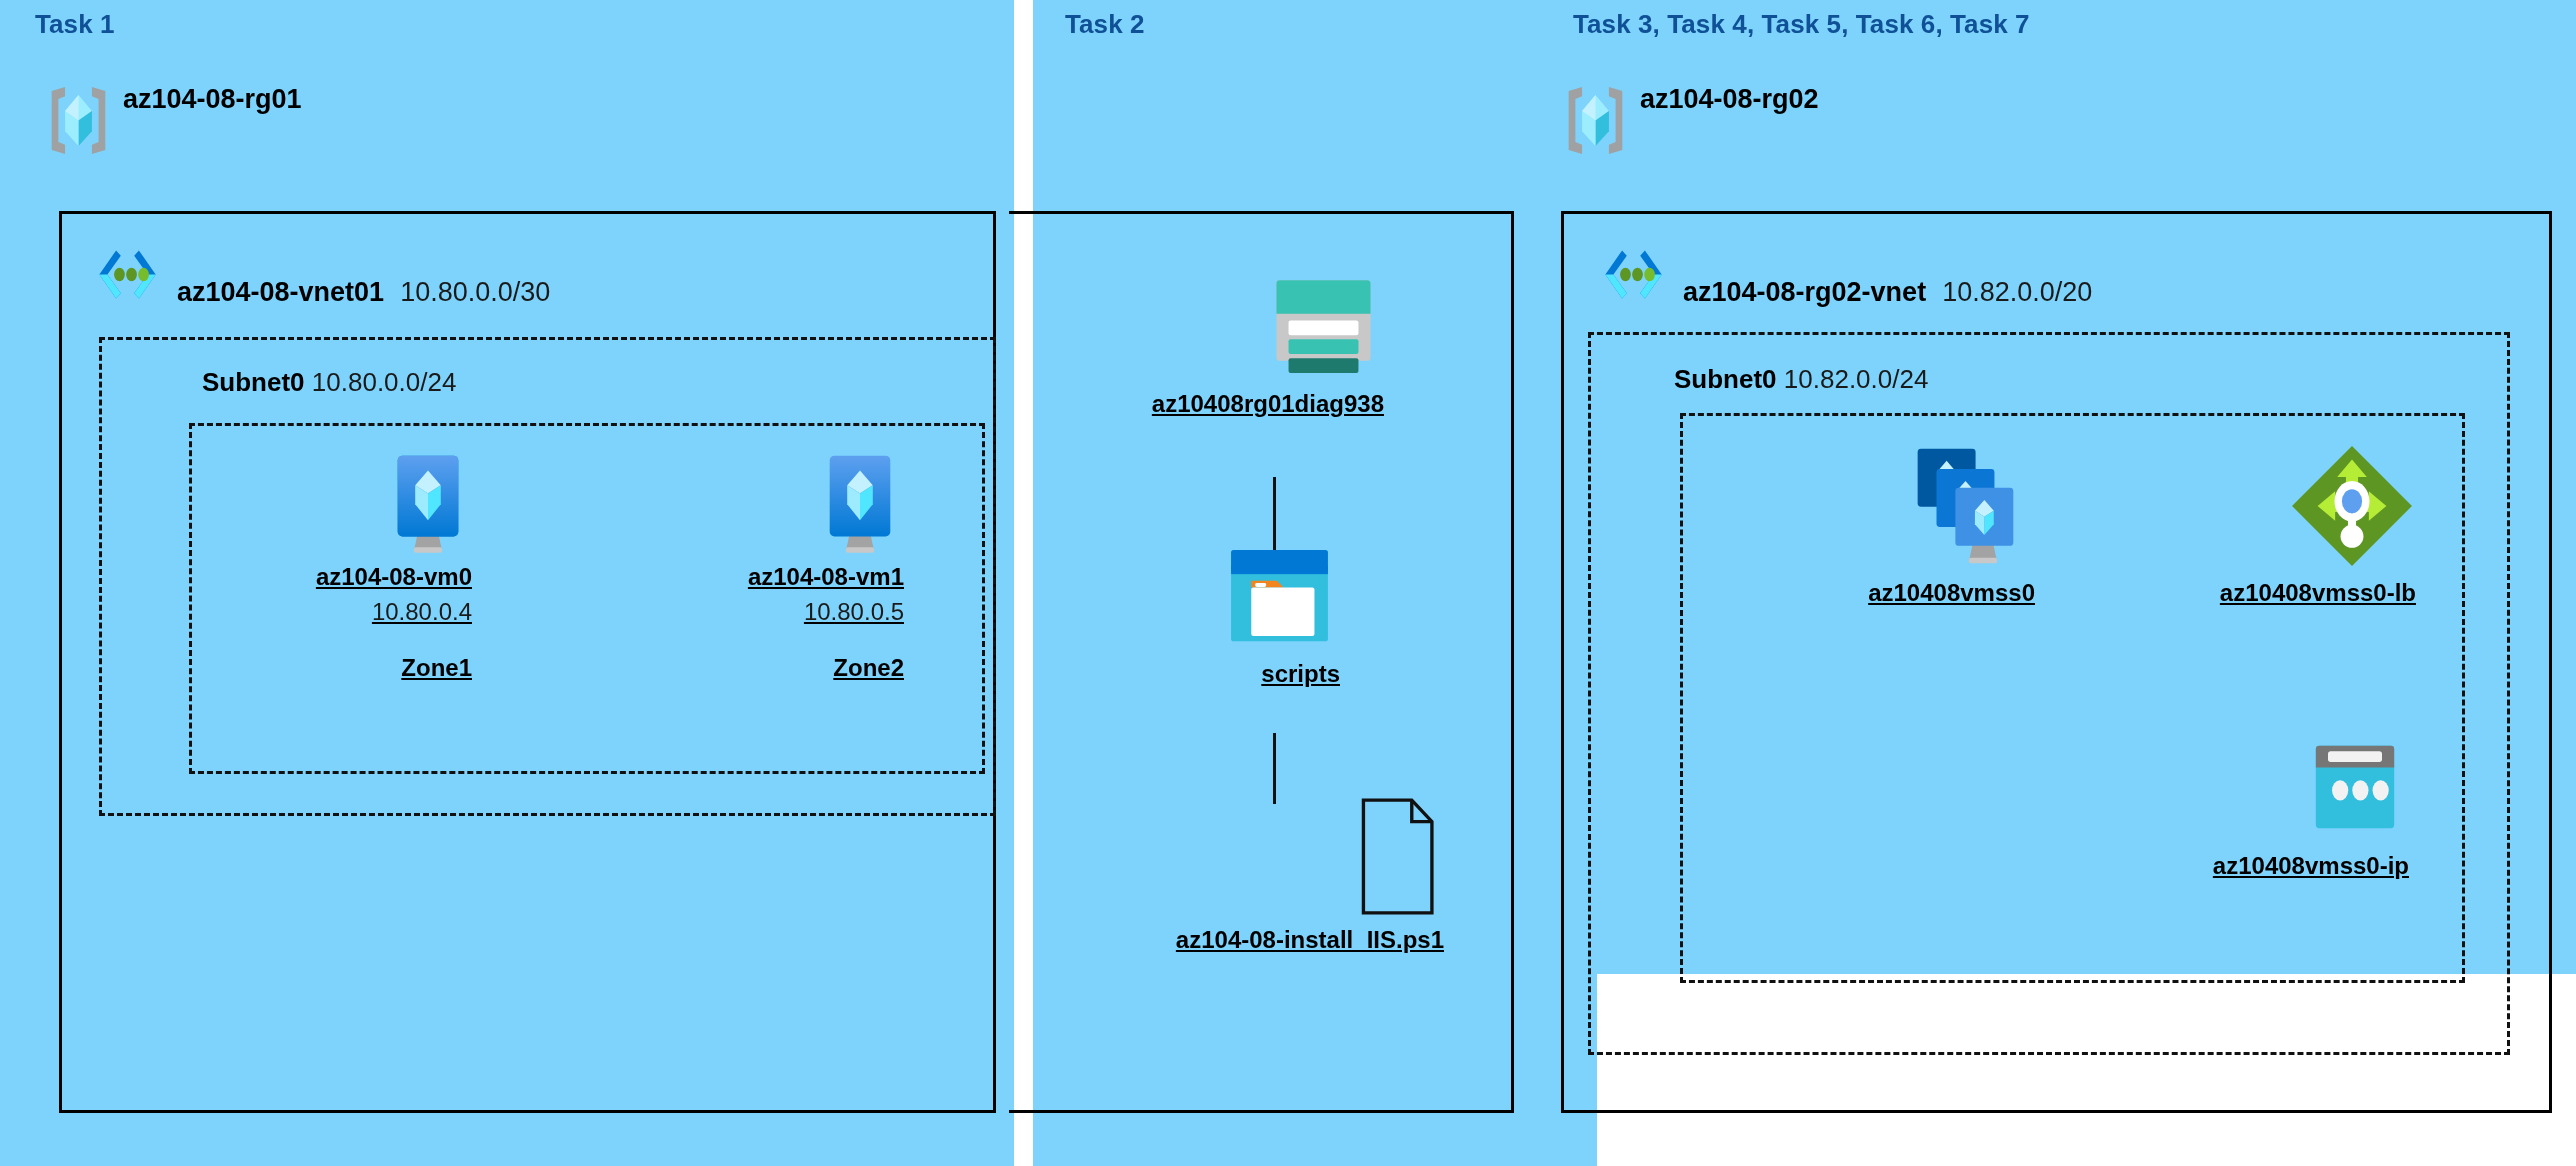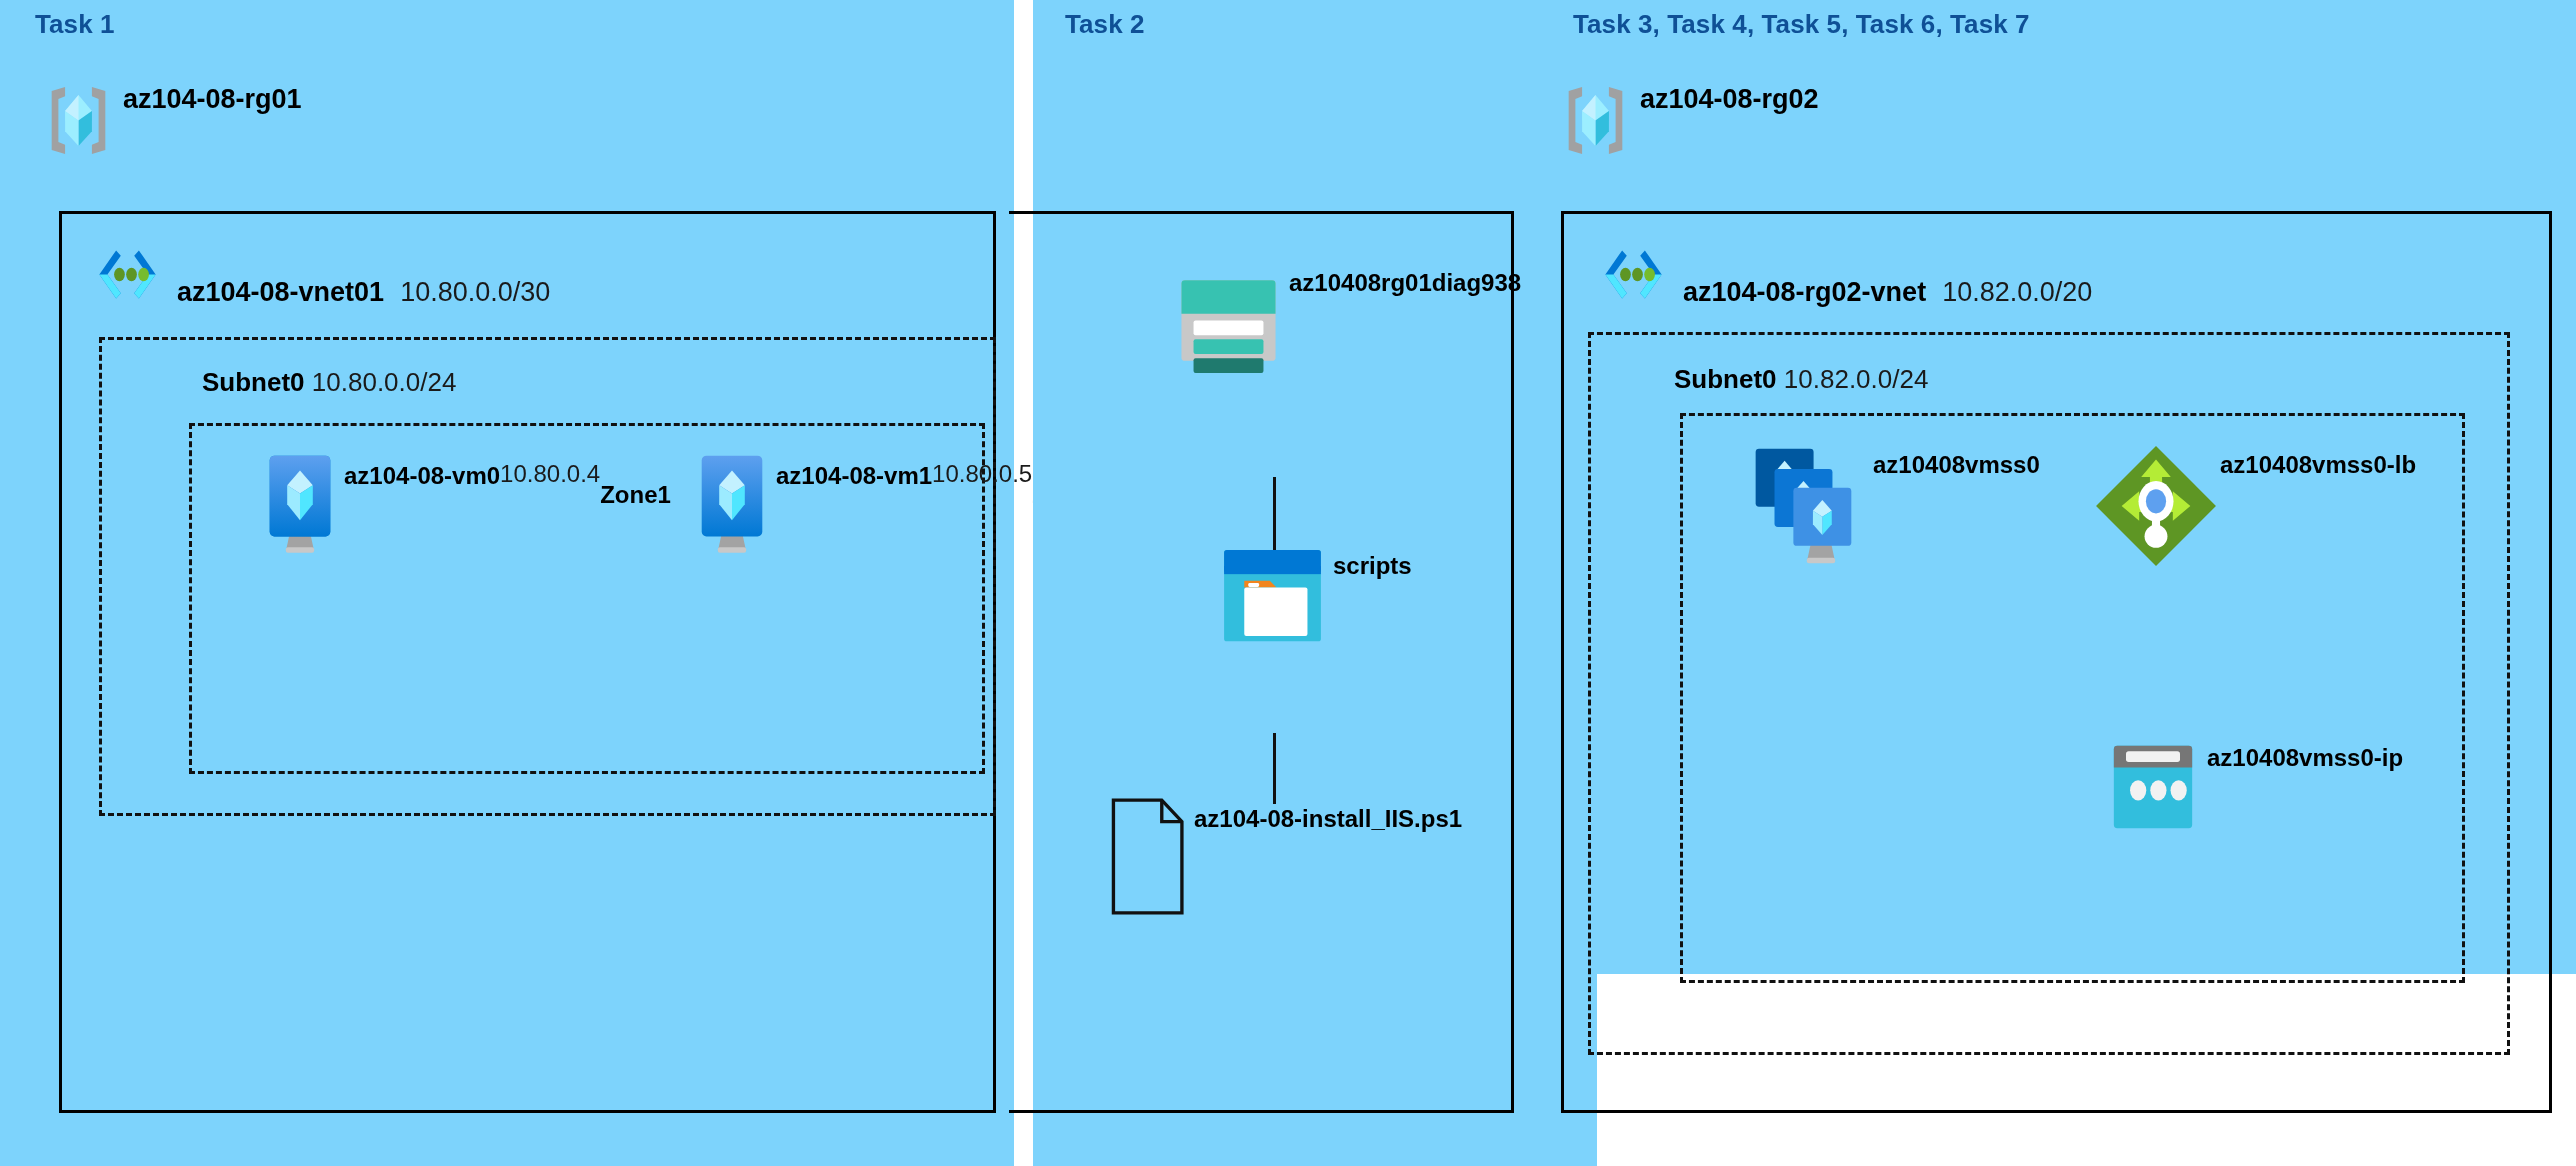--- a/index.html
+++ b/index.html
@@ -81,22 +81,24 @@
     white-space: nowrap;
     font-size: 26px;
   }
   .subnet-name { font-weight: bold; color: #000; }
   .subnet-cidr { font-weight: normal; color: #1a1a1a; }
 
   
   .node {
     position: absolute;
     display: flex;
-    align-items: flex-start;
-    white-space: nowrap;
+    flex-direction: column;
+    align-items: flex-end;
+    white-space: nowrap;
+    text-decoration: underline;
   }
   .node-title {
     font-size: 24px;
     font-weight: bold;
     color: #000;
     margin-top: 9.4px;
   }
   .node-sub {
     font-size: 24px;
     font-weight: normal;
@@ -240,21 +242,21 @@
         <path d="M48 56 h38 l10 10 h-48 z" fill="#f2851d"></path>
         <rect x="54" y="59" width="16" height="6" rx="2" fill="#ffffff"></rect>
         <rect x="48" y="66" width="94" height="72" rx="3" fill="#ffffff"></rect>
       </svg>
     </span>
     <span class="node-title">scripts</span>
   </div>
 
   <div class="connector" style="left:240px; top:733px; height:71px;"></div>
 
-  <div class="node" style="left:67px; top:796px; width:351px;">
+  <div class="node" style="left:60px; top:796px; width:351px;">
     <span>
       <svg width="94" height="121" viewBox="0 0 140 180">
         <path d="M20 6 L92 6 L122 38 L122 174 L20 174 Z" fill="none" stroke="#111111" stroke-width="5"></path>
         <path d="M92 6 L92 38 L122 38" fill="none" stroke="#111111" stroke-width="5"></path>
       </svg>
     </span>
     <span class="node-title">az104-08-install_IIS.ps1</span>
   </div>
 </div>
 

